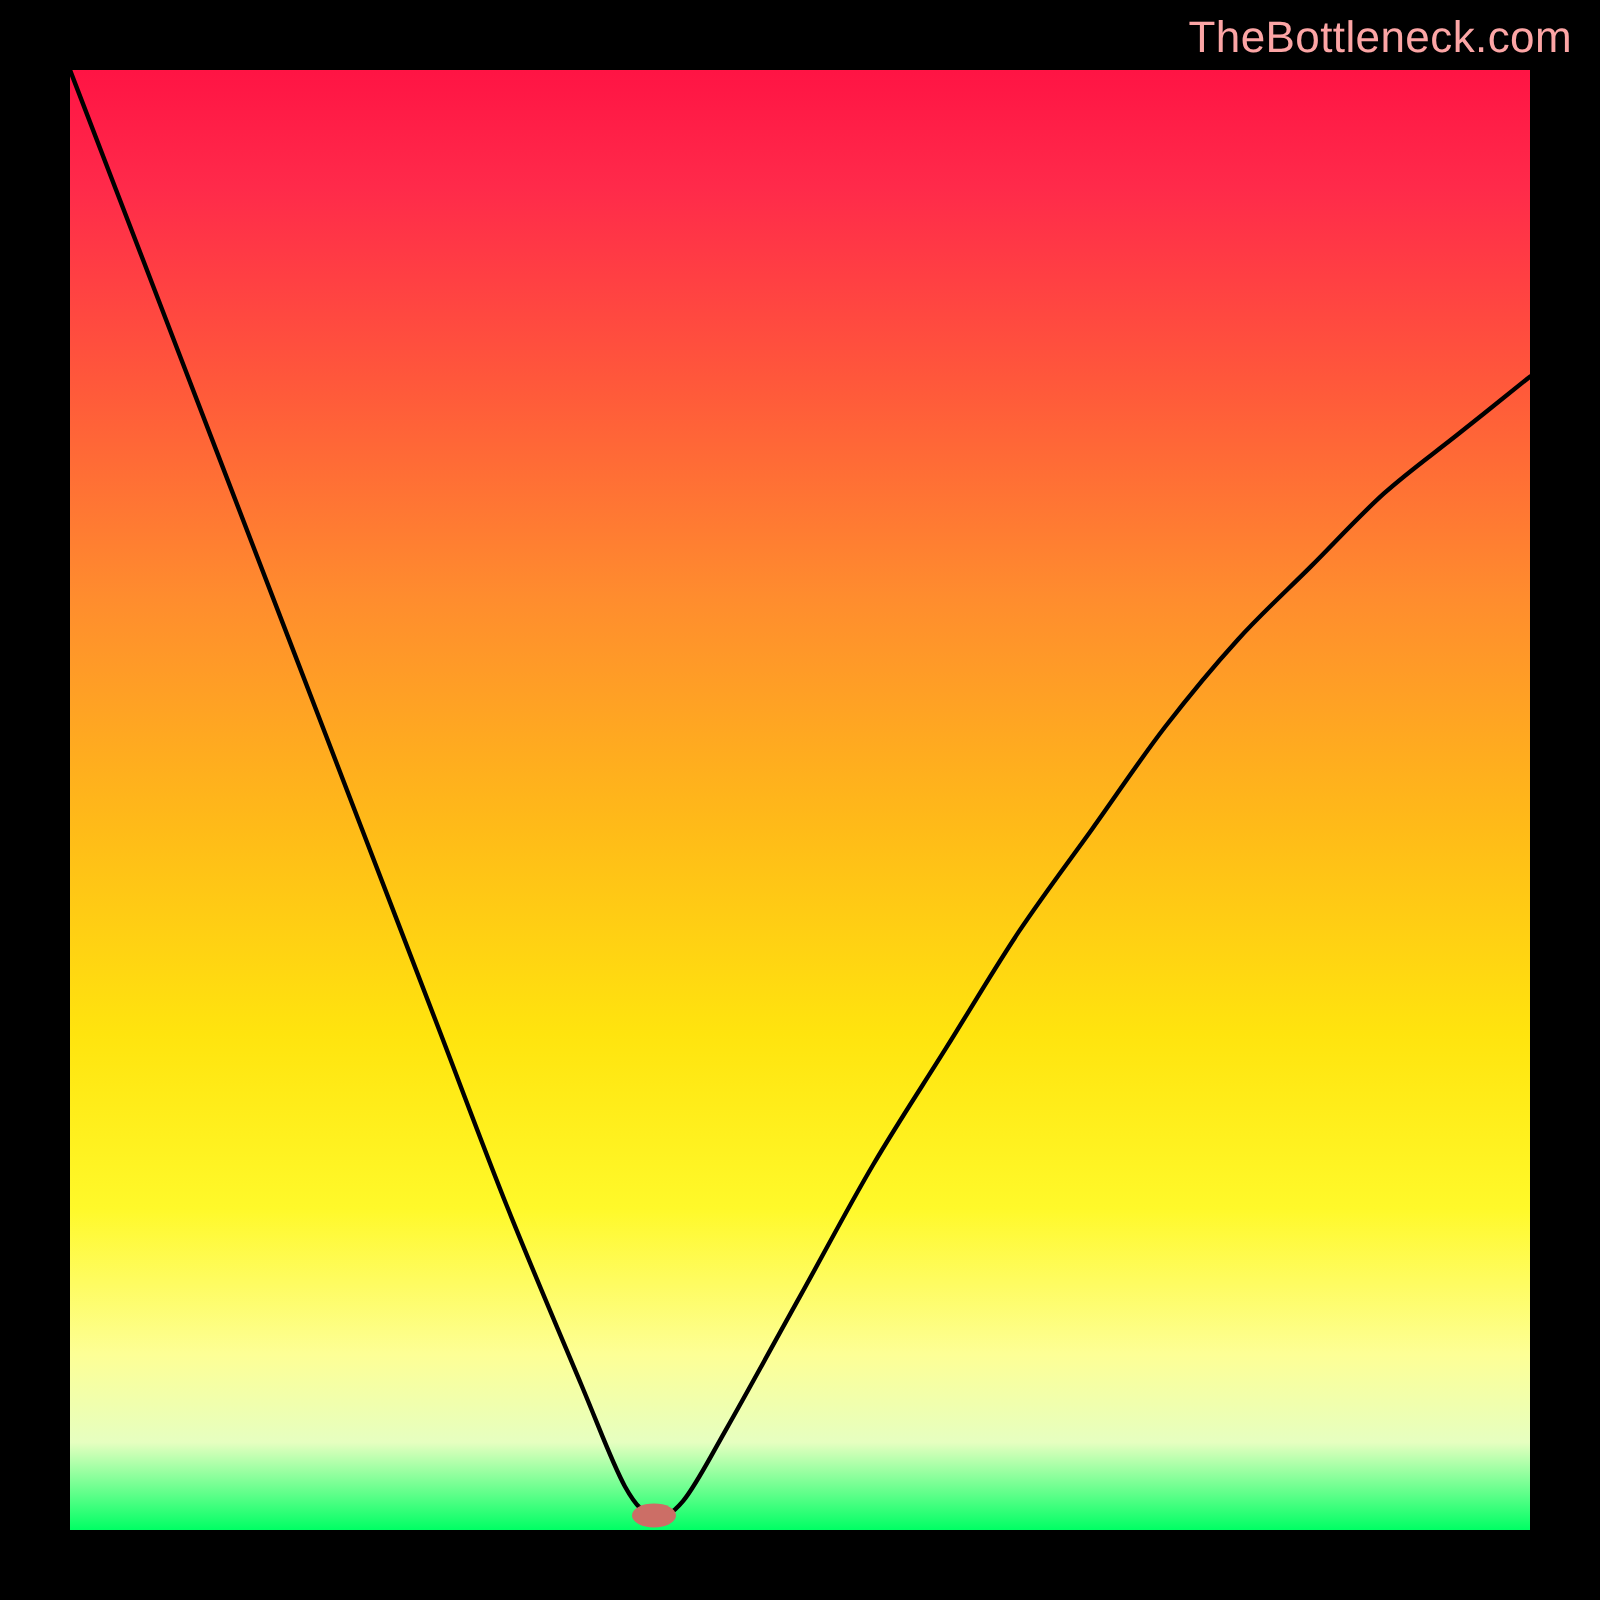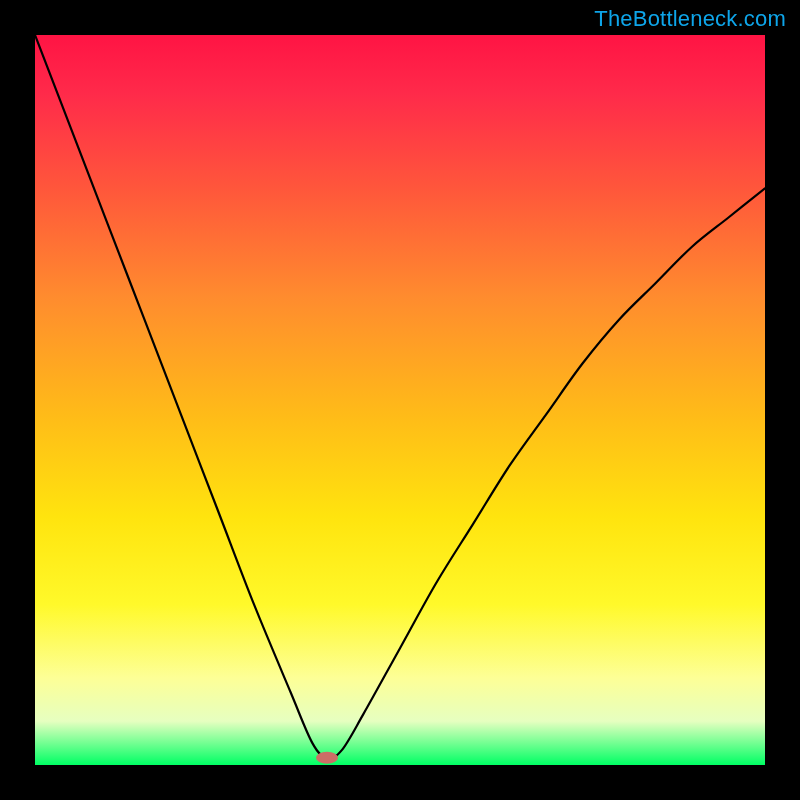--- a/index.html
+++ b/index.html
@@ -41,21 +41,21 @@
       #fff92a 78%,
       #fdff96 88%,
       #e6ffc0 94%,
       #00ff64 100%
     );
   }
   .watermark {
     position: absolute;
     top: 6px;
     right: 14px;
-    color: #0ea5e9;
+    color: #fca5a5;
     font-size: 22px;
     font-family: Arial, sans-serif;
     letter-spacing: 0.2px;
   }
   svg.curve {
     position: absolute;
     left: 0;
     top: 0;
     width: 100%;
     height: 100%;

